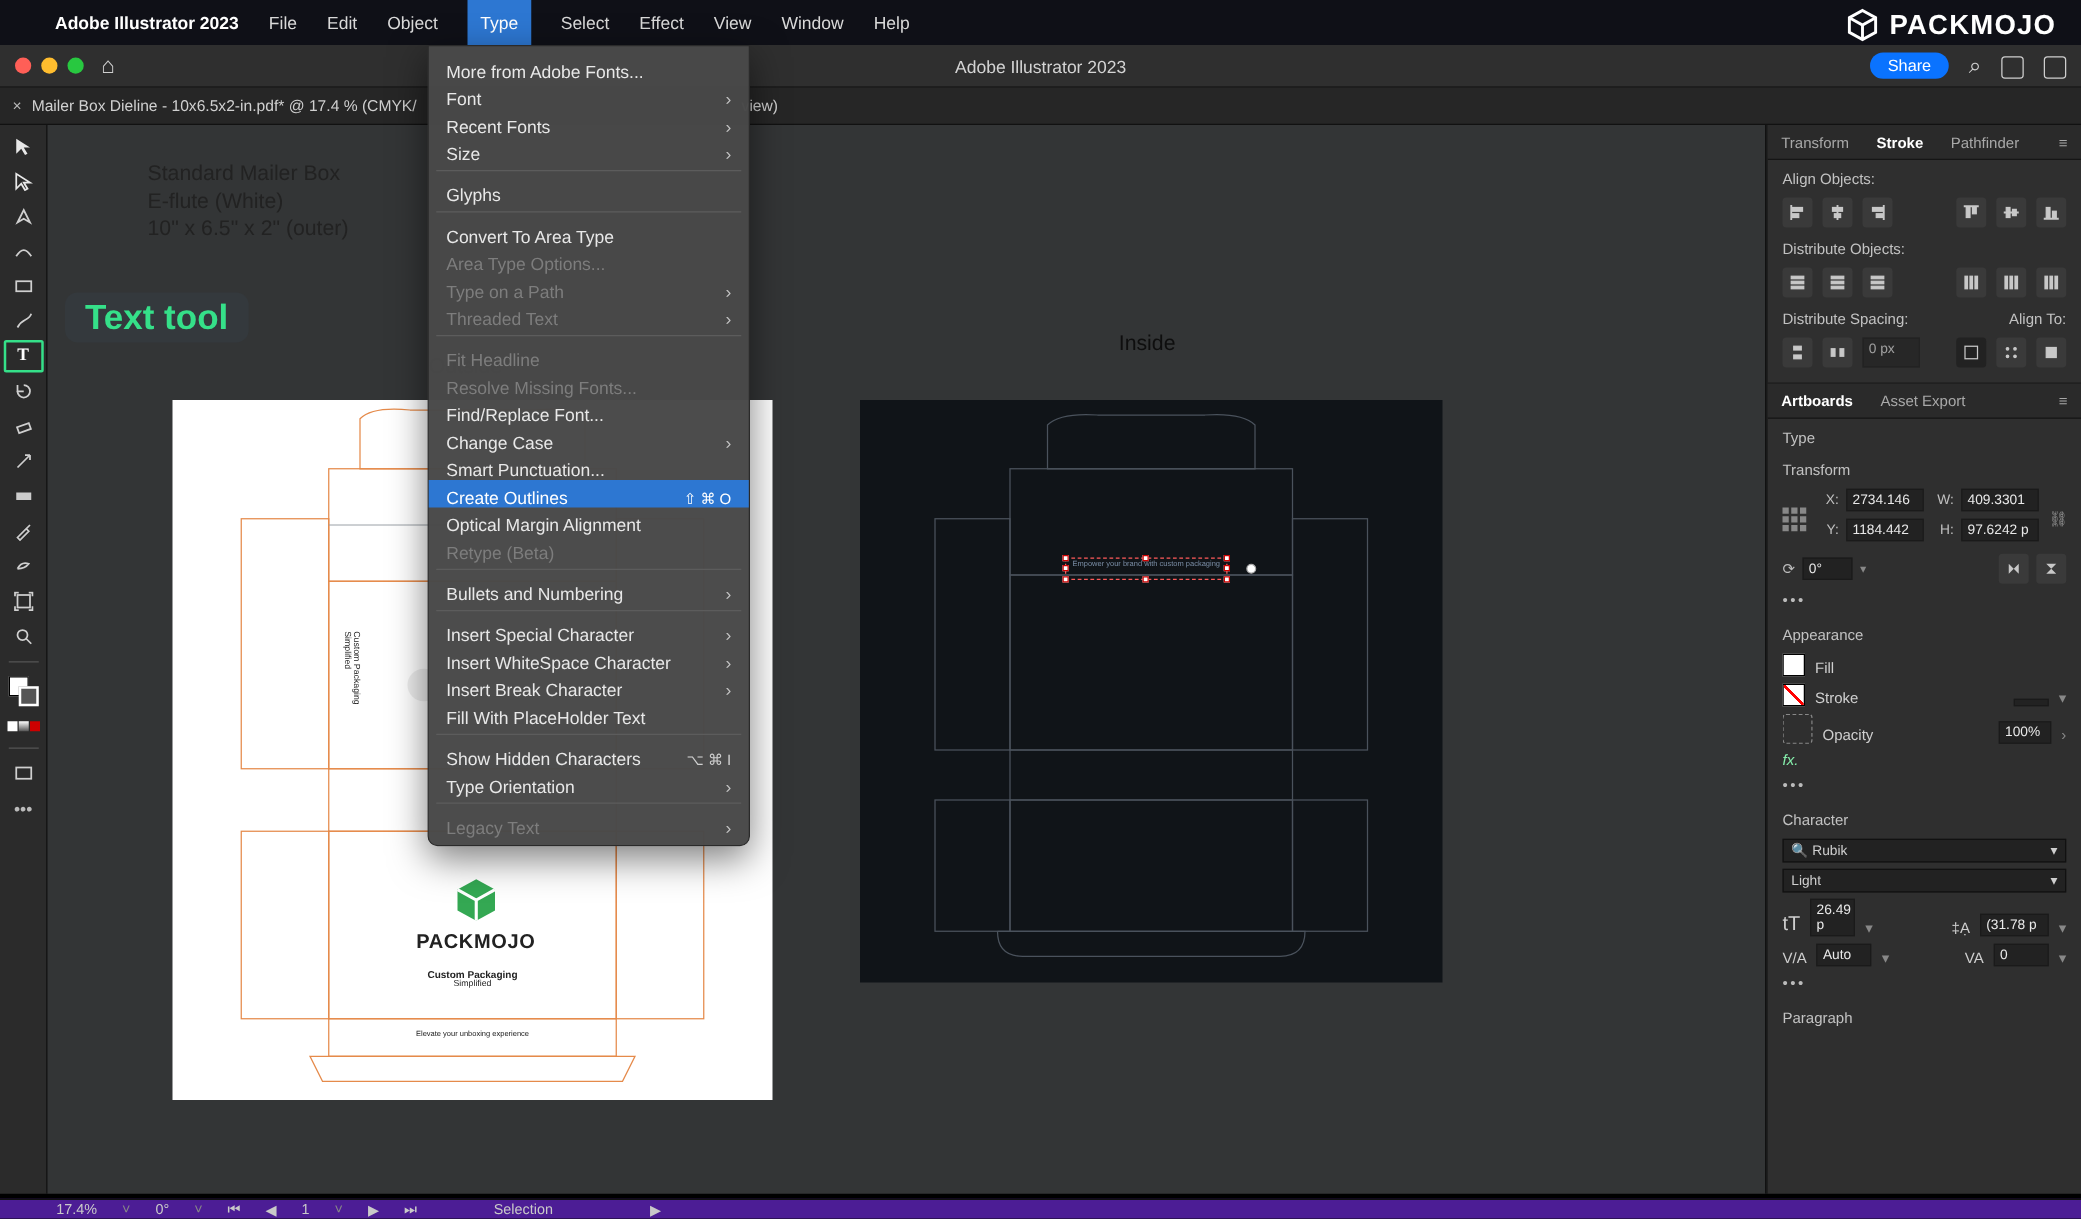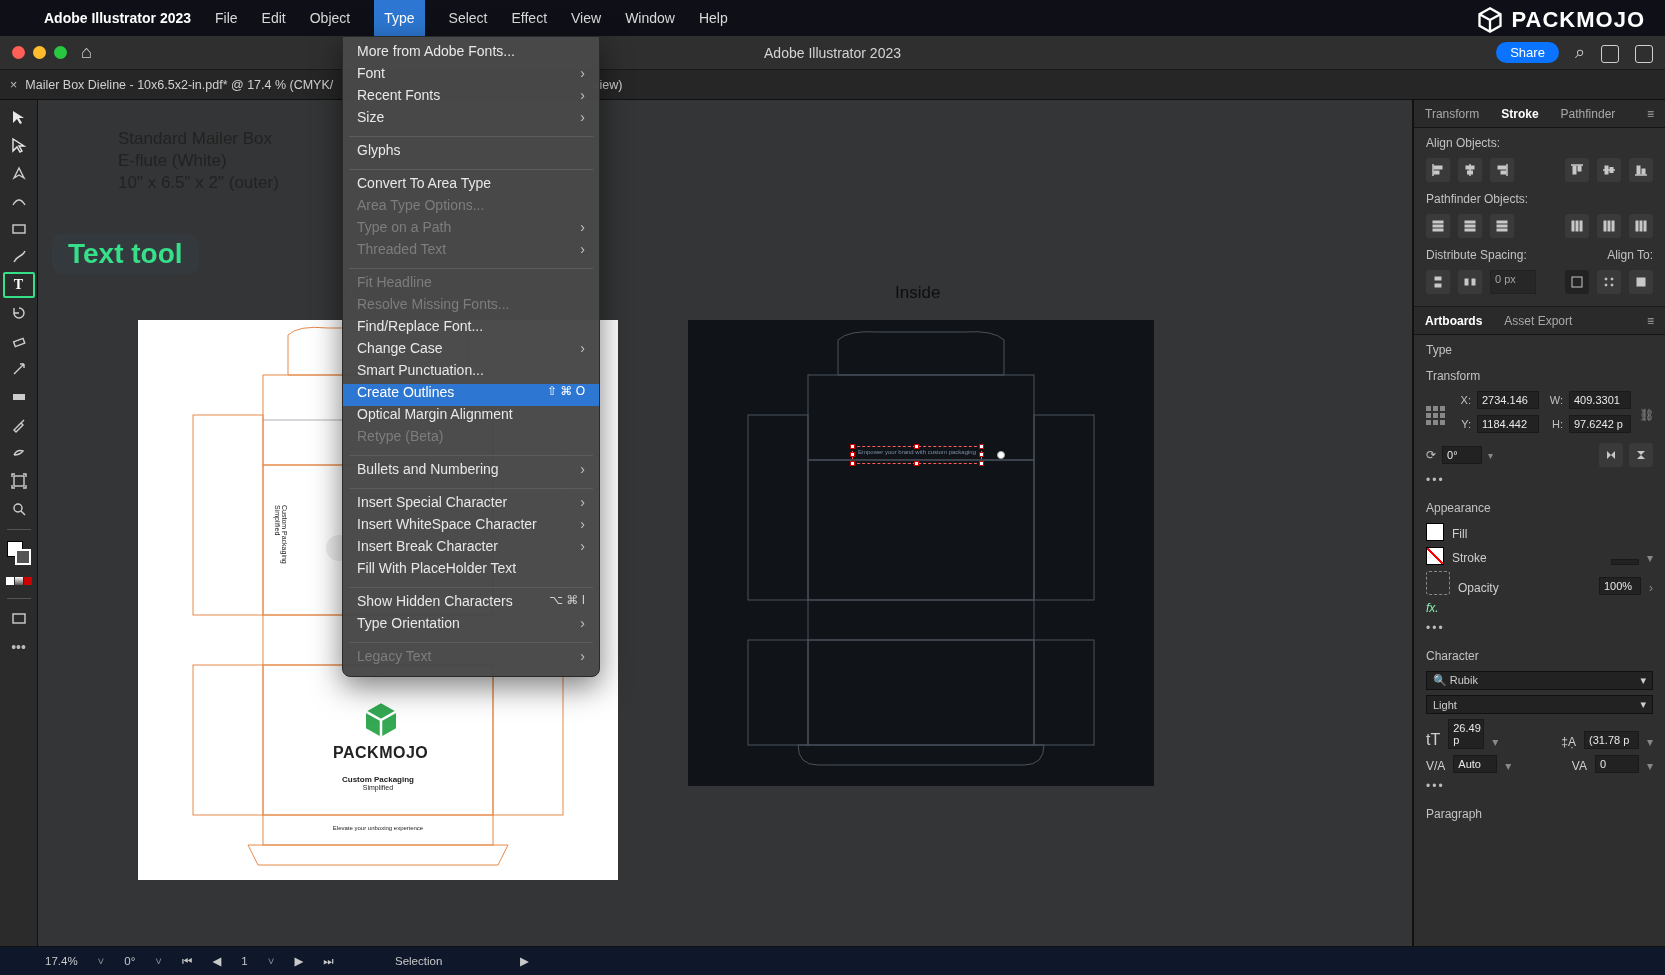--- a/index.html
+++ b/index.html
@@ -52,21 +52,21 @@
   .tcell.texttool{border:2px solid #35e089;color:#fff;font-family:Georgia,serif;font-weight:700}
   .tcell svg{width:16px;height:16px;fill:none;stroke:#cfcfcf;stroke-width:1.4}
   .toolsep{width:24px;height:1px;background:#555;margin:5px 0}
 
   
   .canvas{flex:1;position:relative;background:#333536;border-right:1px solid #111}
   .artboard-light{position:absolute;left:60px;top:0;width:525px;height:780px;background:#fff}
   .artboard-dark{position:absolute;left:650px;top:220px;width:466px;height:466px;background:#101418}
   .card-text{position:absolute;left:80px;top:28px;font-size:17px;line-height:22px;color:#222}
   .lbl-outside{position:absolute;left:305px;top:183px;color:#060606;font-size:17px}
-  .lbl-inside{position:absolute;left:857px;top:183px;color:#0e0e0e;font-size:17px}
+  .lbl-inside{position:absolute;left:857px;top:165px;color:#0e0e0e;font-size:17px}
   .textbox-sel{position:absolute;left:812px;top:345px;width:130px;height:18px;border:1px dashed #ff5a5a;font-size:6px;color:#7a8da5;text-align:center;padding-top:2px}
   .sel-handle{position:absolute;width:5px;height:5px;border:1px solid #c00;background:#fff}
   .sel-rot{position:absolute;width:8px;height:8px;border-radius:50%;background:#fff;border:1px solid #aaa}
   .light-txt{position:absolute;font-size:9px;color:#222;text-align:center;width:120px}
 
   
   .panels{width:252px;background:#2f2f2f;display:flex;flex-direction:column;font-size:12px;color:#cfcfcf;border-left:1px solid #111;overflow:hidden}
   .ptabs{display:flex;height:28px;background:#2a2a2a;border-bottom:1px solid #151515}
   .ptab{padding:0 11px;display:flex;align-items:center;color:#a8a8a8}
   .ptab.active{color:#fff;font-weight:700}
@@ -82,27 +82,27 @@
   .field-row{display:flex;align-items:flex-end;gap:8px;margin-bottom:6px}
   .swatch-w{width:18px;height:18px;background:#fff;border:1px solid #000}
   .swatch-n{width:18px;height:18px;background:#fff;border:1px solid #000;position:relative}
   .swatch-n::after{content:"";position:absolute;left:0;top:0;width:100%;height:100%;background:linear-gradient(to top right,transparent 45%,red 45%,red 55%,transparent 55%)}
   .more-dots{letter-spacing:2px;color:#bbb;margin-left:auto}
   .transform-ref{display:grid;grid-template-columns:repeat(3,5px);grid-template-rows:repeat(3,5px);gap:2px}
   .transform-ref span{background:#888;width:5px;height:5px}
   .dropdown{background:#222;border:1px solid #111;padding:2px 6px;display:flex;align-items:center;justify-content:space-between;width:100%;font-size:11px}
 
   
-  .status{position:absolute;left:0;right:0;bottom:0;height:29px;background:#0f172a;border-top:1px solid #111;display:flex;align-items:center;padding:0 45px;font-size:11.5px;color:#c9c9c9;gap:20px}
+  .status{position:absolute;left:0;right:0;bottom:0;height:16px;background:#4c1d95;border-top:1px solid #111;display:flex;align-items:center;padding:0 45px;font-size:11.5px;color:#c9c9c9;gap:20px}
   .status .sep{color:#888}
   .status .sel{margin-left:auto;margin-right:auto; position:absolute;left:395px}
 
   
   .typemenu{position:absolute;left:342px;top:36px;width:258px;background:rgba(72,72,72,0.98);border:1px solid #2a2a2a;border-radius:0 0 8px 8px;padding:6px 0;box-shadow:0 10px 30px rgba(0,0,0,0.5);font-size:14px;color:#e8e8e8}
-  .mi{height:22px;display:flex;align-items:flex-start;padding:0 14px;position:relative}
+  .mi{height:22px;display:flex;align-items:flex-end;padding:0 14px;position:relative}
   .mi.dis{color:#7d7d7d}
   .mi.hl{background:var(--hl);color:#fff}
   .mi .arrow{margin-left:auto;color:#c2c2c2}
   .mi .shortcut{margin-left:auto;color:#cfcfcf;font-size:12px}
   .mi.hl .shortcut{color:#fff}
   .mdiv{height:1px;background:#5c5c5c;margin:5px 6px}
 
   
   .callout{position:absolute;left:52px;top:234px;background:#34393d;color:#35e089;font-weight:700;font-size:28px;padding:4px 16px;border-radius:10px}
 </style>
@@ -378,21 +378,21 @@
             </svg>
           </div>
         <div class="sqbtn">
             <svg viewBox="0 0 14 14">
               <line x1="1" y1="12" x2="13" y2="12" stroke-width="1.5"></line>
               <rect x="3" y="3" width="3" height="8"></rect>
               <rect x="8" y="6" width="3" height="5"></rect>
             </svg>
           </div>
       </div>
-      <div class="plabel">Pathfinder Objects:</div>
+      <div class="plabel">Distribute Objects:</div>
       <div class="iconrow">
         <div class="sqbtn">
             <svg viewBox="0 0 14 14">
               <rect x="2" y="2" width="10" height="2"></rect>
               <rect x="2" y="6" width="10" height="2"></rect>
               <rect x="2" y="10" width="10" height="2"></rect>
             </svg>
           </div>
         <div class="sqbtn">
             <svg viewBox="0 0 14 14">

